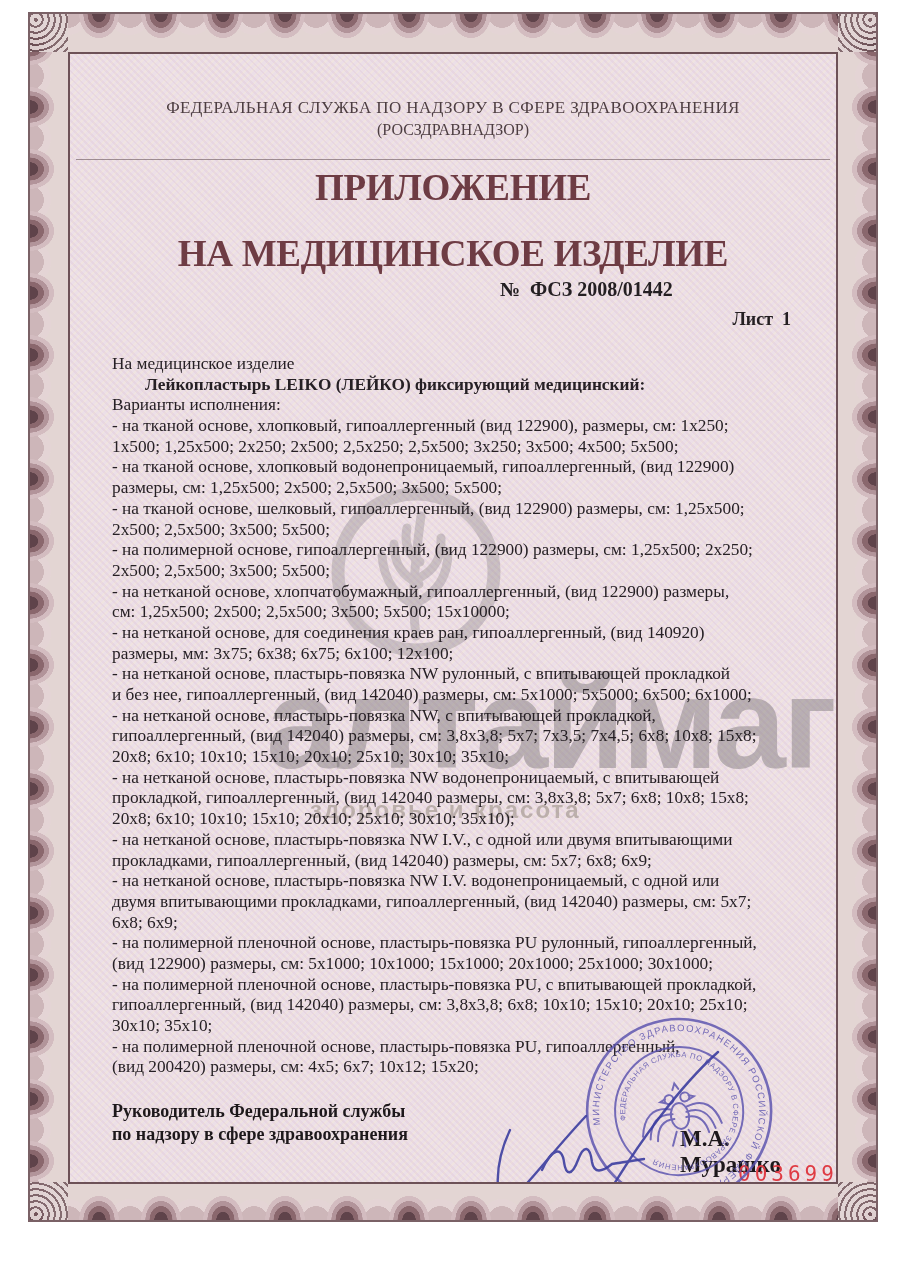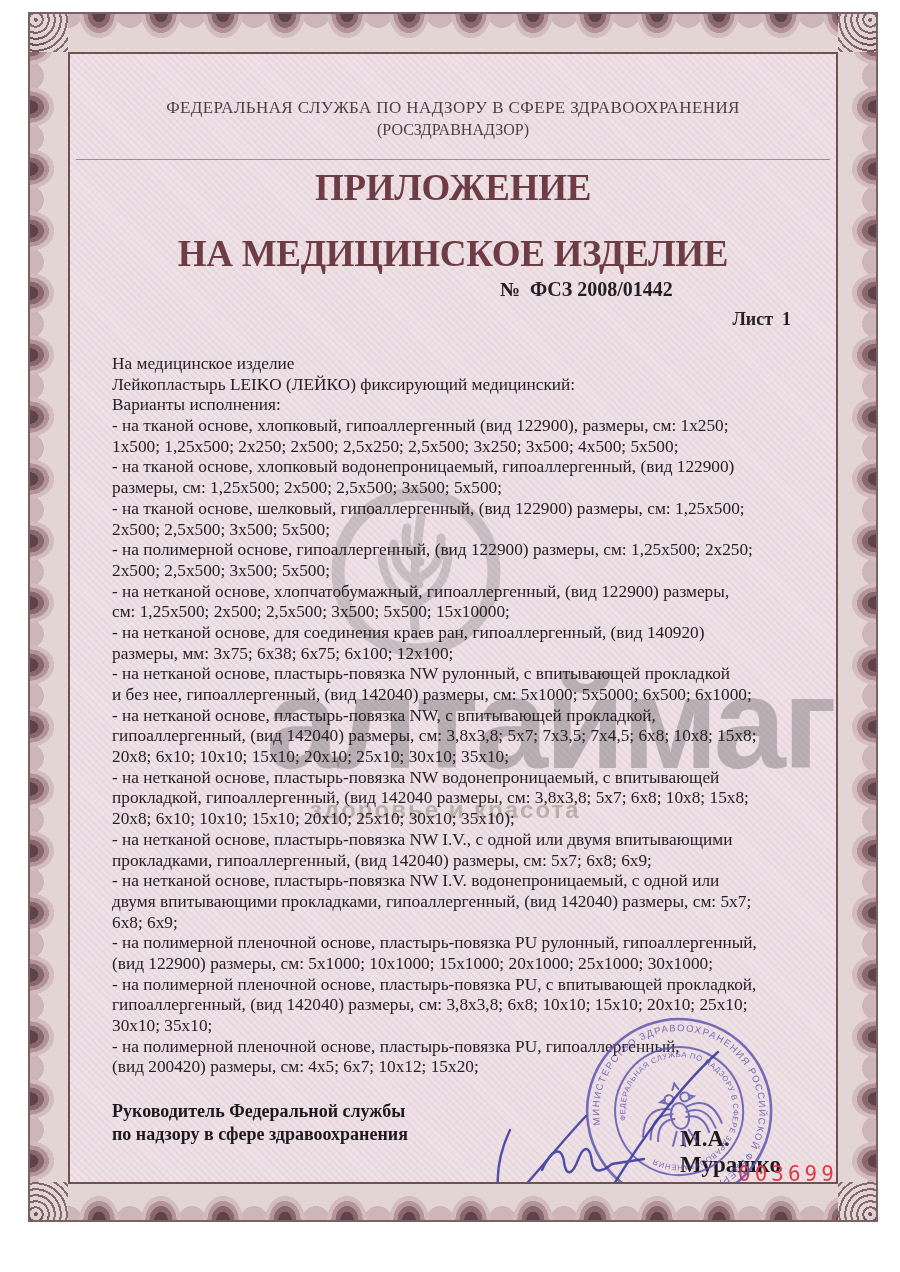--- a/index.html
+++ b/index.html
@@ -52,21 +52,21 @@
   .agency2{left:0;right:0;top:67px;text-align:center;font-size:16px;color:#4d3e42;}
   .sep{left:6px;right:6px;top:105px;height:1px;background:rgba(92,72,78,.55);}
   .title{left:0;right:0;text-align:center;font-weight:bold;font-size:37px;color:#6e3c44;letter-spacing:-.3px;white-space:nowrap;}
   .t1{top:112px;} .t2{top:145px;} .t3{top:178px;}
   .daterow{top:224px;font-weight:bold;font-size:20px;color:#241f22;white-space:pre;}
   .d1{left:137px;} .d2{left:430px;}
   .sheet{top:255px;right:45px;font-weight:bold;font-size:18px;color:#241f22;white-space:pre;}
 
   .bodytext{left:42px;top:300px;width:712px;font-size:17.3px;color:#262025;}
   .bodytext .line{height:20.7px;line-height:20.7px;white-space:nowrap;}
-  .line.bold{font-weight:normal;}
+  .line.bold{font-weight:bold;margin-left:33px;}
 
   .signer{left:42px;top:1046px;font-weight:bold;font-size:18px;line-height:23px;color:#1d181b;}
   .signername{left:610px;top:1072px;font-weight:bold;font-size:23px;color:#1d181b;}
   .serial{left:668px;top:1108px;font-family:"DejaVu Sans Mono", monospace;font-size:21px;letter-spacing:4px;color:#df3b43;}
 
   .wm-leaf{left:258px;top:430px;width:176px;height:176px;opacity:.28;}
   .wm-brand{left:110px;top:604px;width:740px;text-align:center;font-family:"Liberation Sans", sans-serif;
     font-weight:bold;font-size:130px;letter-spacing:-3px;color:rgba(112,107,110,.42);line-height:1;}
   .wm-tag{left:240px;top:742px;width:330px;text-align:left;font-family:"Liberation Sans", sans-serif;
     font-weight:600;font-size:24px;letter-spacing:2px;color:rgba(158,147,137,.62);}

